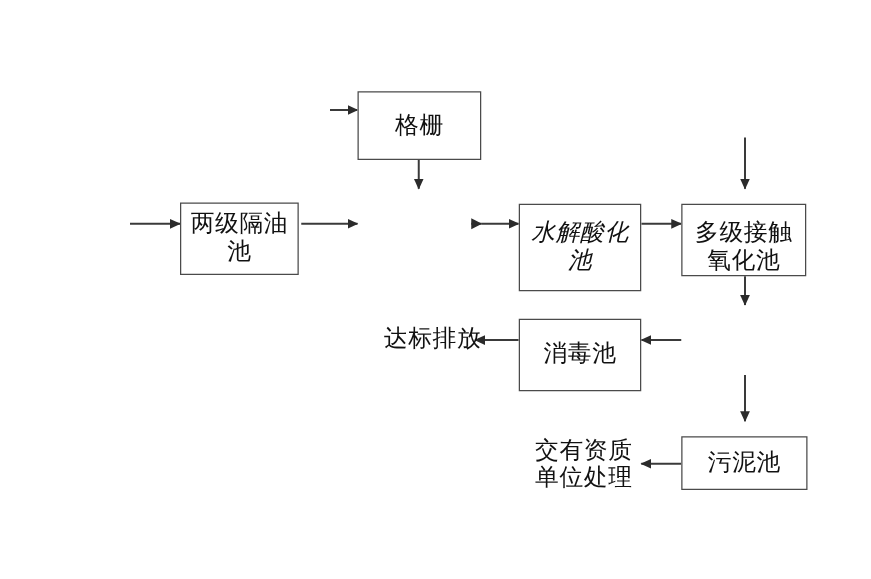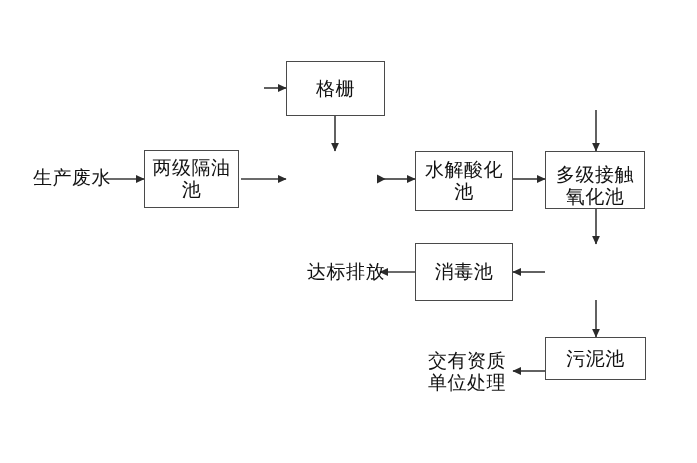--- a/index.html
+++ b/index.html
@@ -21,20 +21,21 @@
     border: 1px solid #4a4a4a;
     background: #ffffff;
     display: flex;
     align-items: center;
     justify-content: center;
     text-align: center;
     color: #111111;
     font-size: 19px;
     line-height: 1.15;
     letter-spacing: 0.5px;
+    margin-top: 12px;
   }
   .node .node-label {
     display: block;
     padding: 0 4px;
   }
   .flabel {
     position: absolute;
     color: #111111;
     font-size: 19px;
     line-height: 1.18;
@@ -89,39 +90,38 @@
 
   <div class="node" style="left:286px; top:61px; width:99px; height:55px;">
     <span class="node-label">格栅</span>
   </div>
 
   <div class="node" style="left:144px; top:150px; width:95px; height:58px;">
     <span class="node-label">两级隔油池</span>
   </div>
 
 
-  <div class="node" style="left:415px; top:151px; width:98px; height:60px;">
+  <div class="node" style="left:415px; top:151px; width:98px; height:70px;font-style:italic;">
     <span class="node-label">水解酸化池</span>
   </div>
 
   <div class="node" style="left:545px; top:151px; width:100px; height:58px;align-items:flex-end;">
     <span class="node-label">多级接触氧化池</span>
   </div>
 
 
   <div class="node" style="left:415px; top:243px; width:98px; height:58px;">
     <span class="node-label">消毒池</span>
   </div>
 
   <div class="node" style="left:545px; top:337px; width:101px; height:43px;">
     <span class="node-label">污泥池</span>
   </div>
 
 
-  <div class="flabel" style="left:22px; top:164px; width:100px; height:28px;">生产废水</div>
 
 
   <div class="flabel" style="left:296px; top:258px; width:100px; height:28px;">达标排放</div>
 
   <div class="flabel" style="left:424px; top:347px; width:86px; height:50px;">交有资质
 单位处理</div>
 
 </div>
 
 </body></html>

